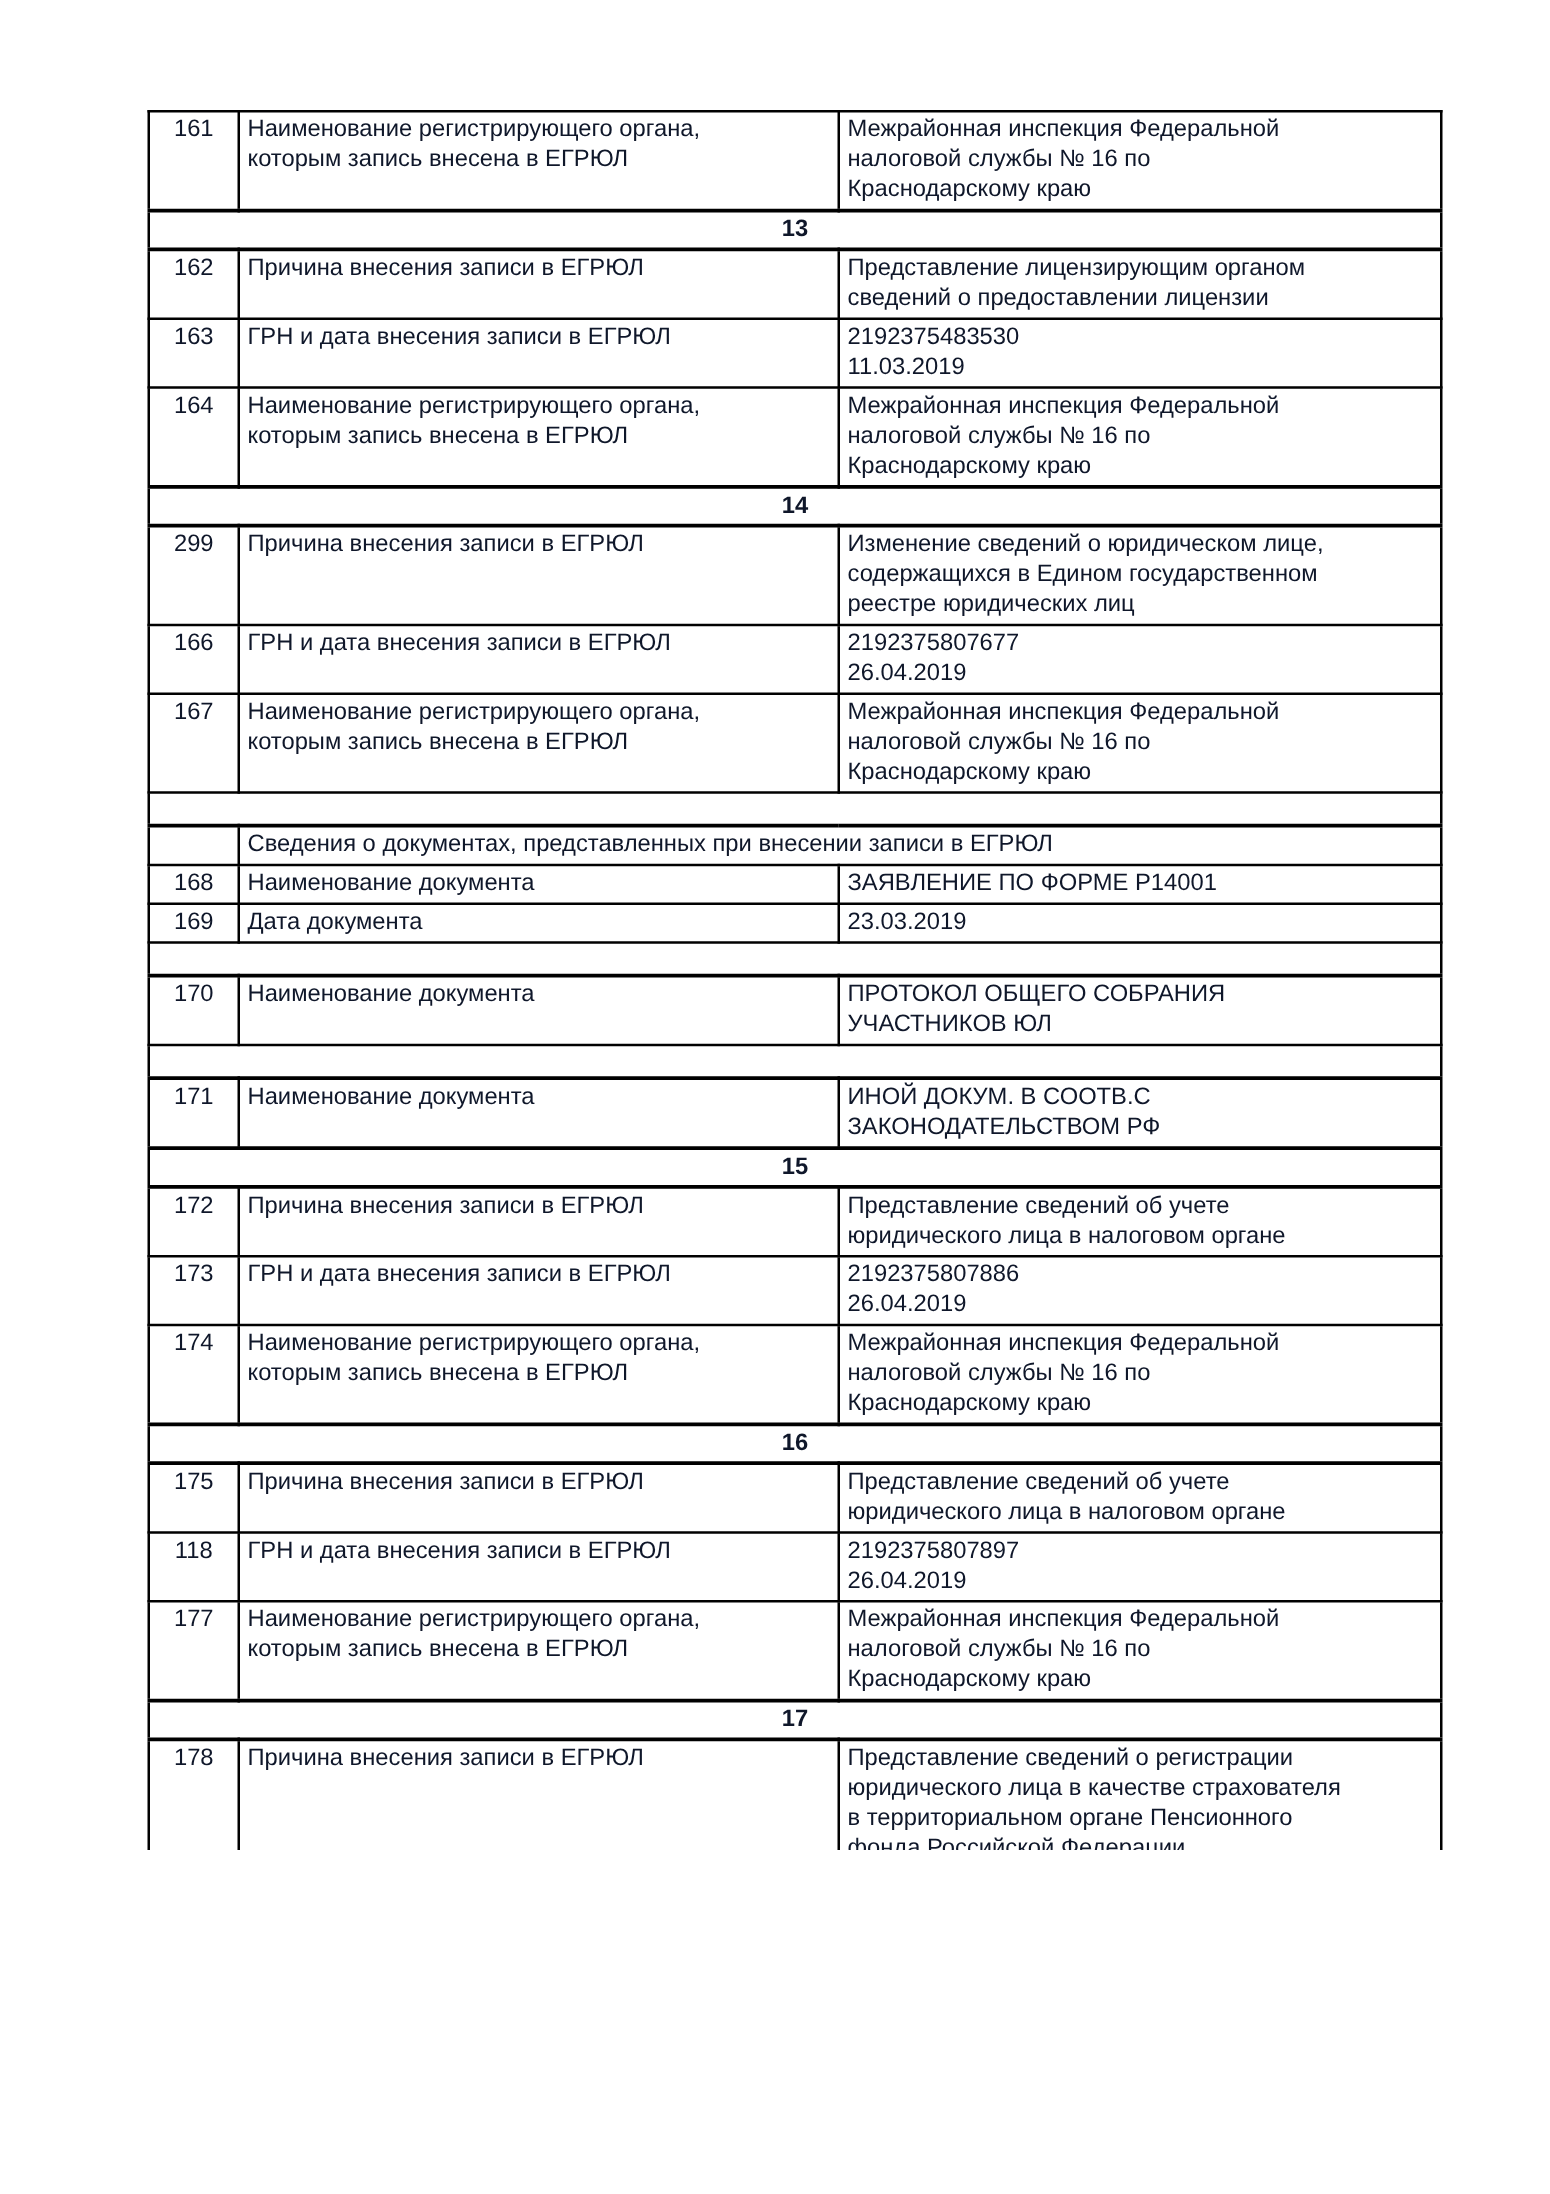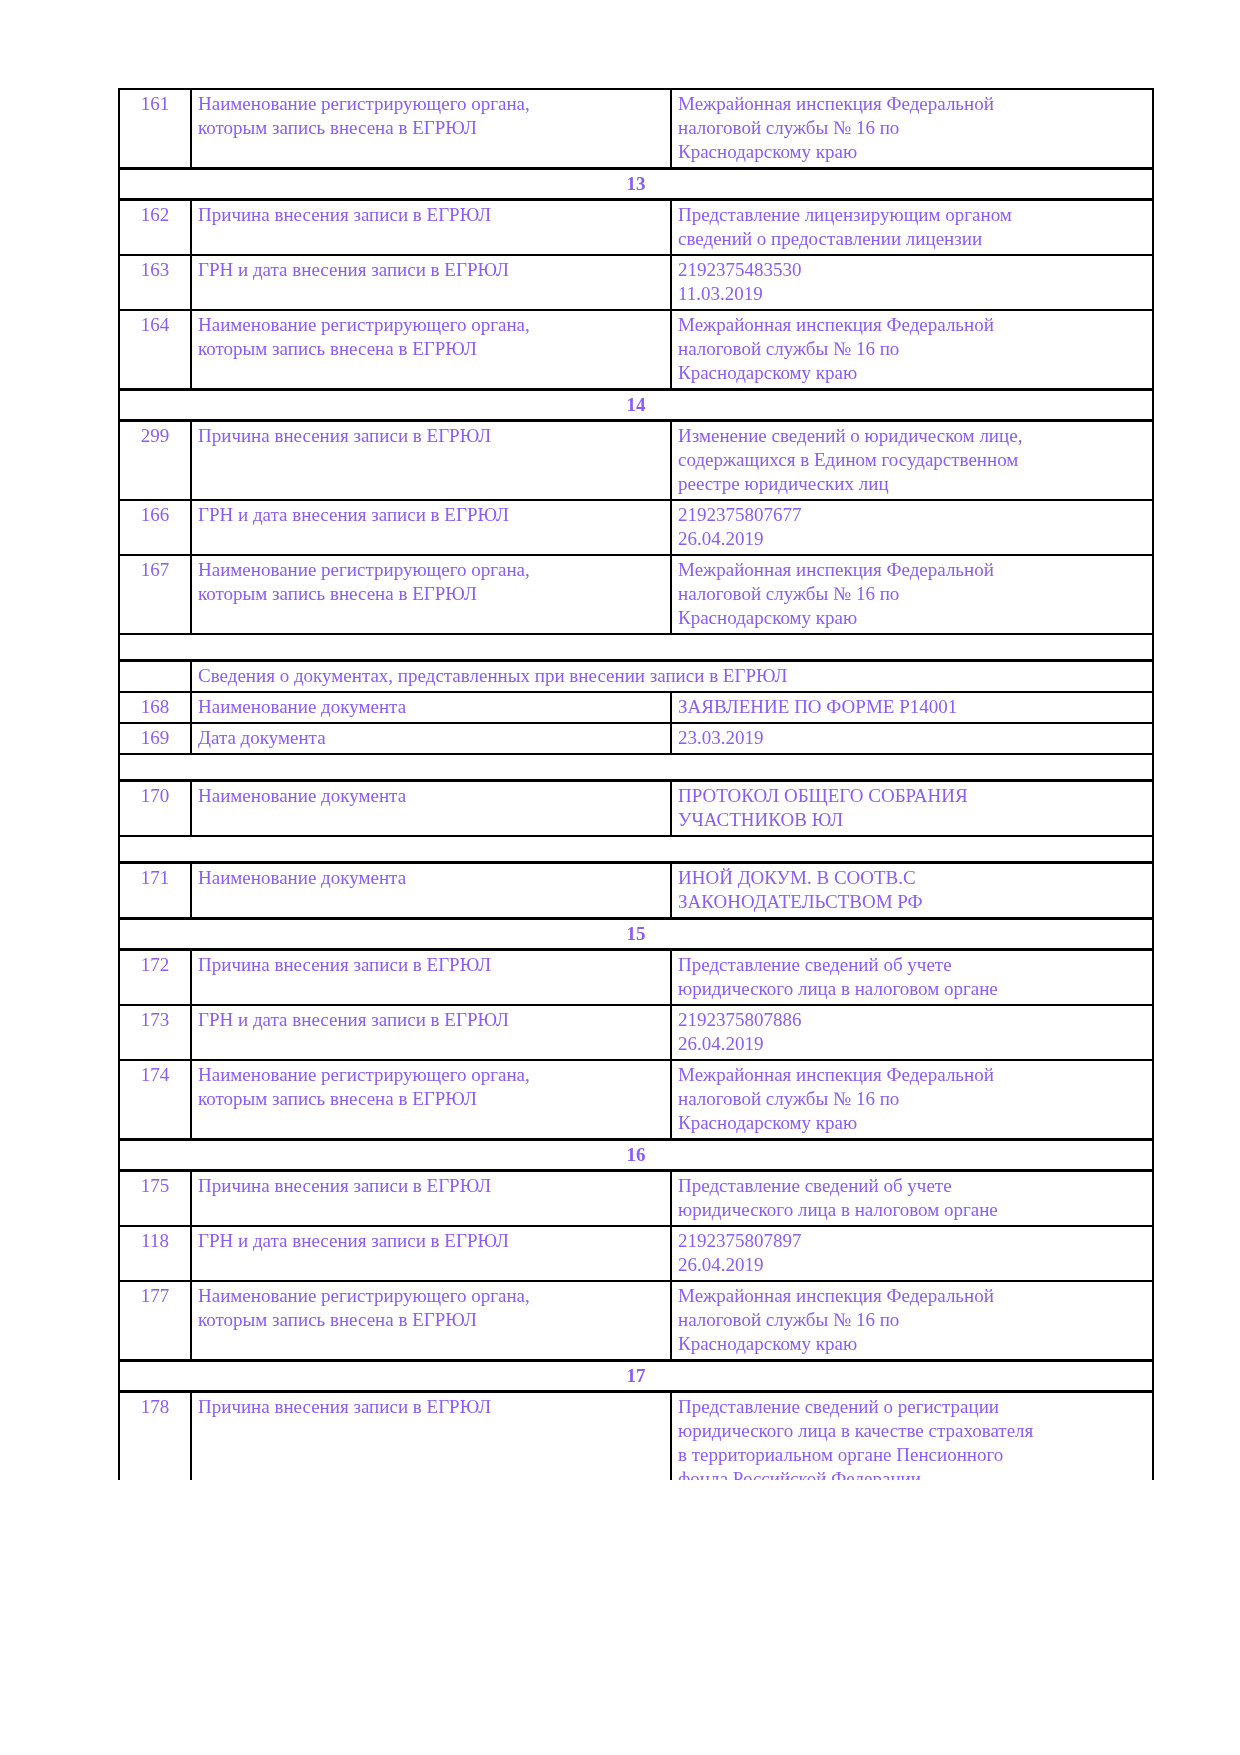--- a/index.html
+++ b/index.html
@@ -5,22 +5,22 @@
   html, body {
     margin: 0;
     padding: 0;
     background: #ffffff;
   }
   .page {
     position: relative;
     width: 1240px;
     height: 1480px;
     background: #ffffff;
-    font-family: Liberation Serif, serif;
-    color: #8b5cf6;
+    font-family: Liberation Sans, sans-serif;
+    color: #0f172a;
     overflow: hidden;
   }
   table.egrul {
     position: absolute;
     left: 118px;
     top: 88px;
     width: 1034px;
     border-collapse: collapse;
     table-layout: fixed;
   }

